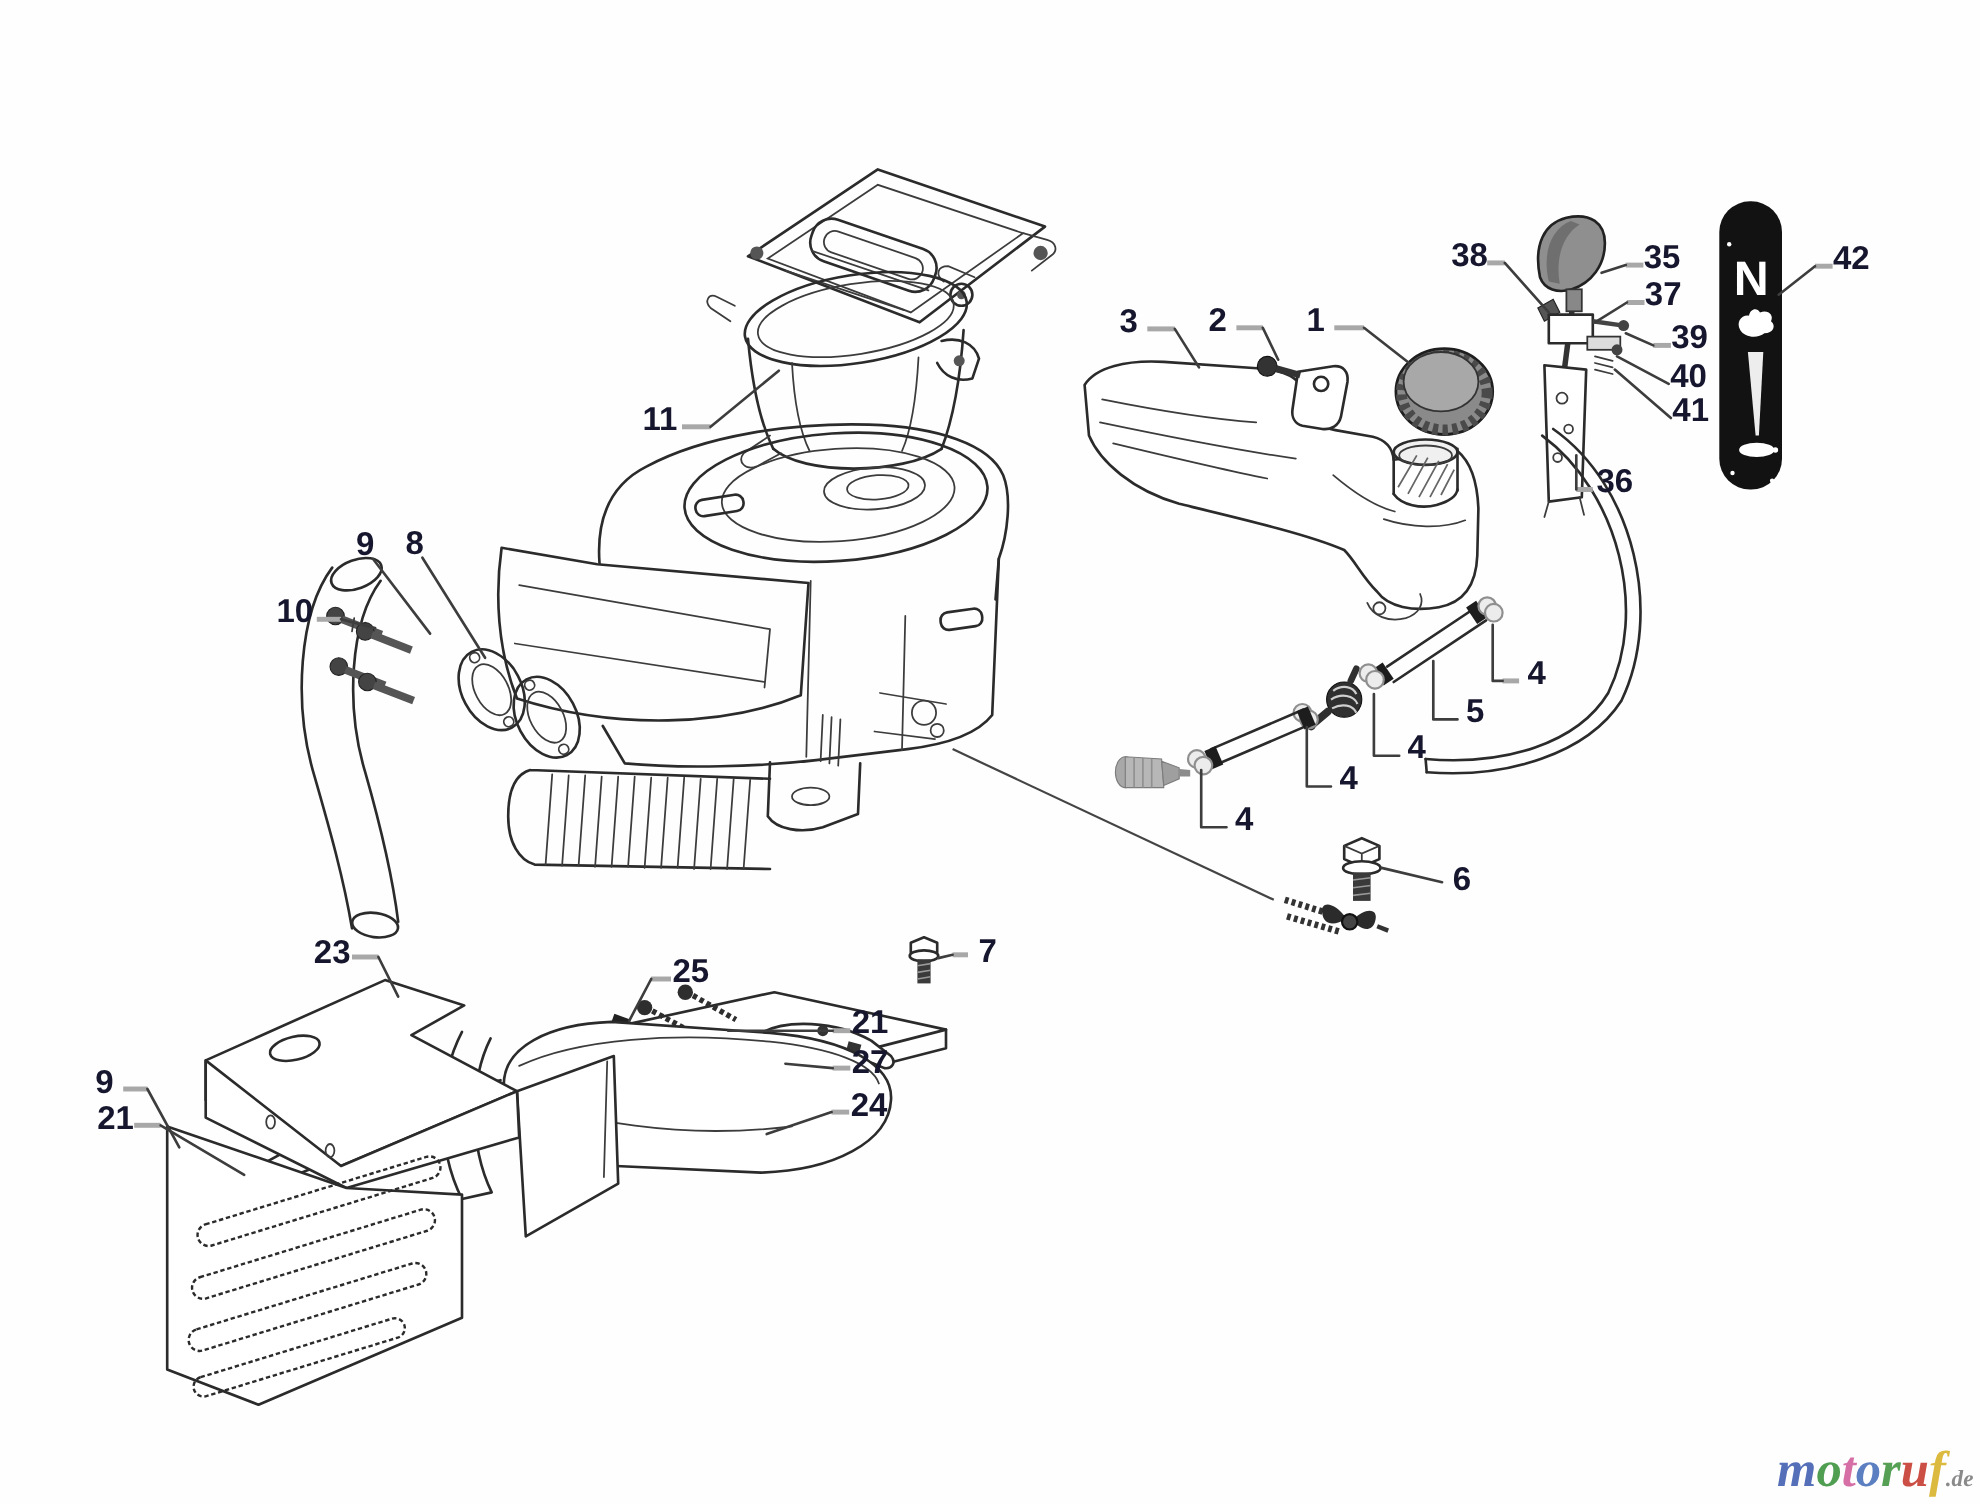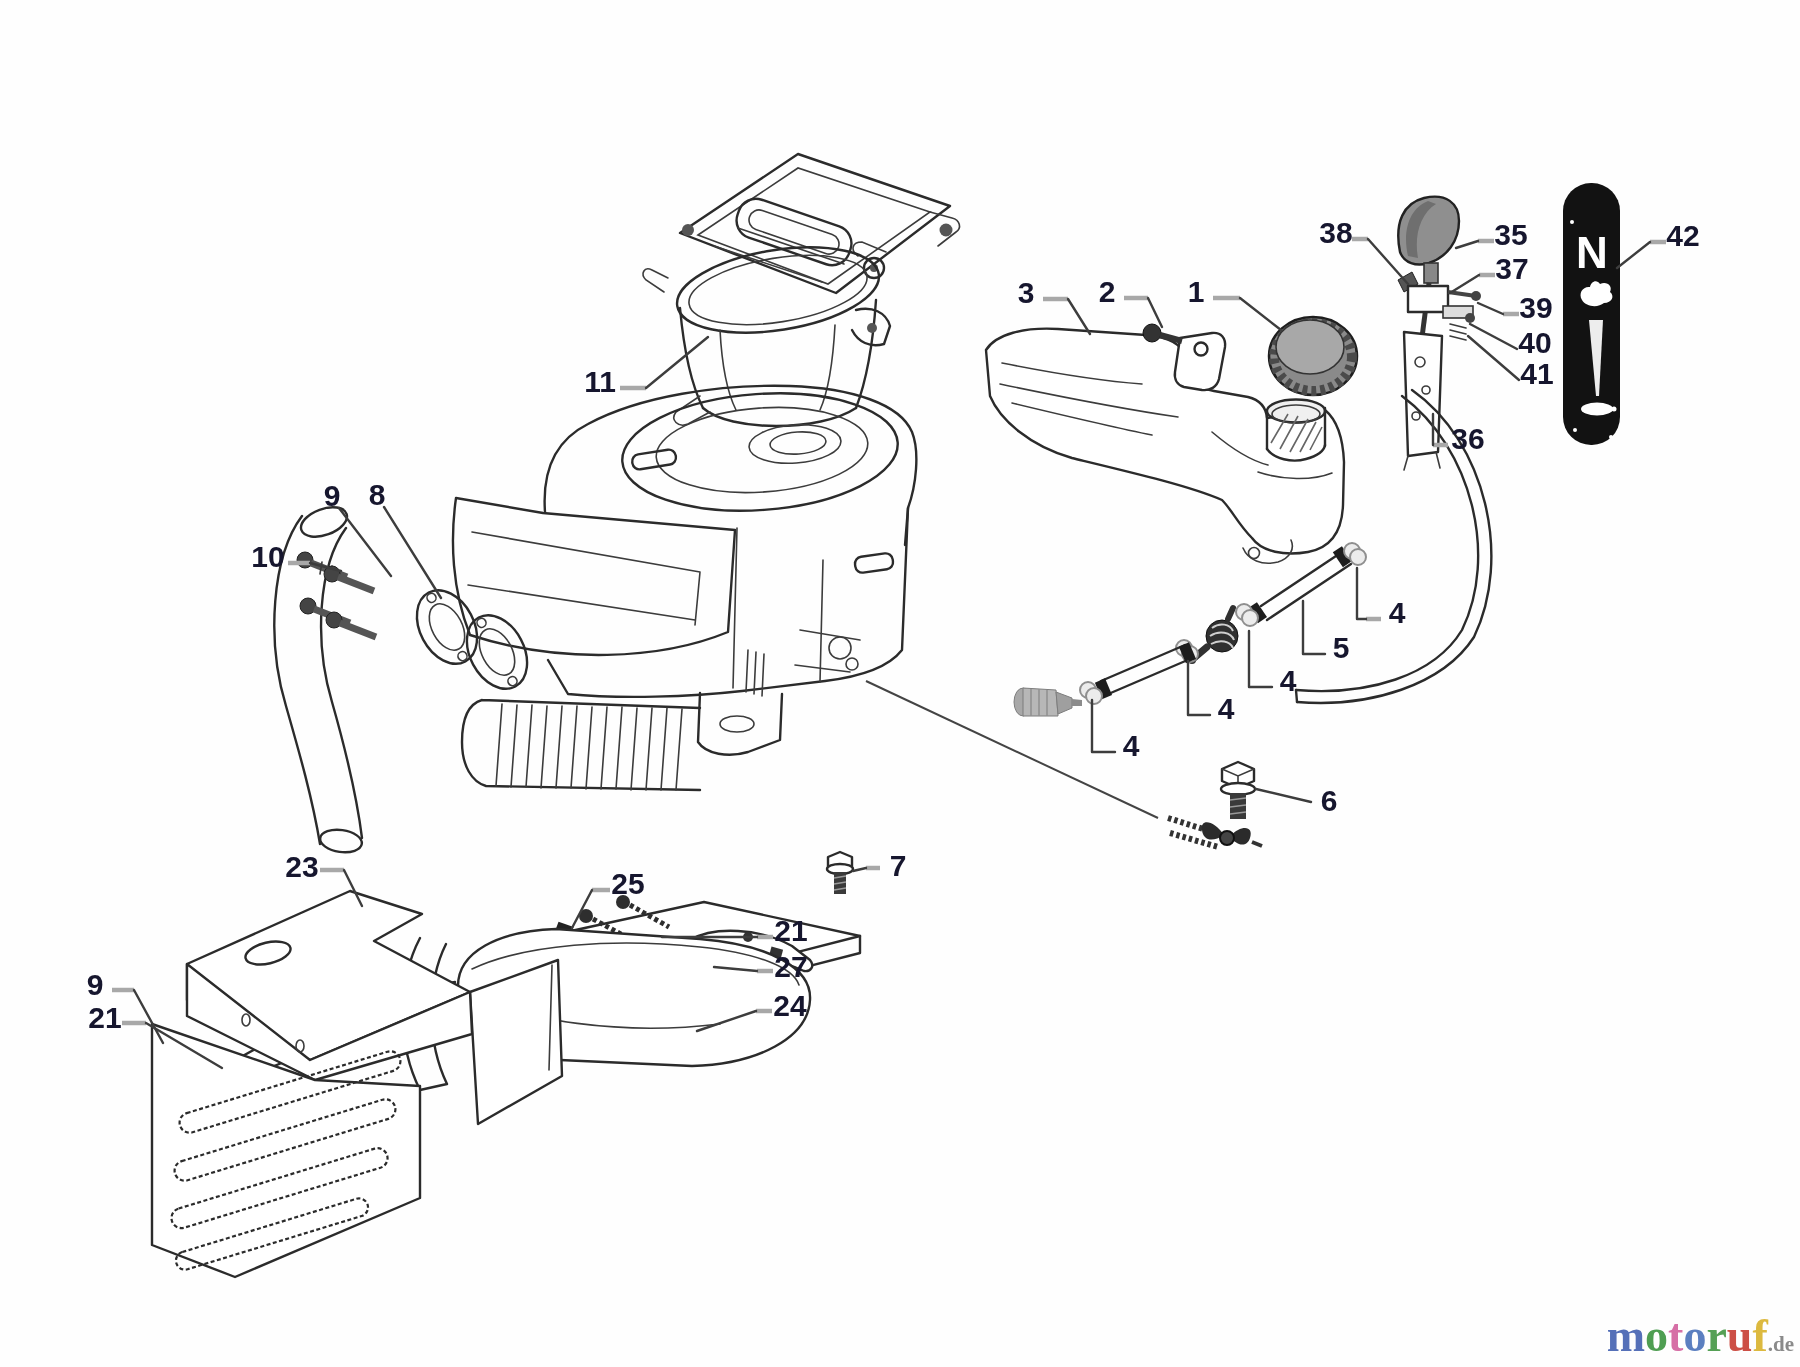--- a/index.html
+++ b/index.html
@@ -6,21 +6,21 @@
   #stage{position:relative;width:1800px;height:1367px;background:#fefefe;overflow:hidden;
          font-family:"Liberation Sans", sans-serif;}
   svg{position:absolute;left:0;top:0;}
   .ln{fill:none;stroke:#2b2b2b;stroke-width:2.4;stroke-linecap:round;stroke-linejoin:round;}
   .lnthin{fill:none;stroke:#3c3c3c;stroke-width:1.6;stroke-linecap:round;}
   .white{fill:#ffffff;stroke:#2b2b2b;stroke-width:2.4;stroke-linejoin:round;}
   .callout-num{font:bold 30px "Liberation Sans", sans-serif;fill:#16162e;text-anchor:middle;}
   .lead-line{fill:none;stroke:#3d3d3d;stroke-width:2.4;stroke-linecap:round;stroke-linejoin:round;}
   .lead-gray{fill:none;stroke:#a8a8a8;stroke-width:4.5;stroke-linecap:butt;}
   #watermark{position:absolute;right:6px;bottom:8px;white-space:nowrap;
-             font-family:"Liberation Serif", serif;font-weight:600;font-size:46px;line-height:1;}
+             font-family:"Liberation Serif", serif;font-weight:600;font-size:46px;line-height:1;font-style:italic;}
   #watermark .suffix{font-size:21px;font-weight:600;}
 </style>
 </head>
 <body>
 
 <div id="stage">
 <svg id="diagram-svg" width="1800" height="1367" viewBox="0 0 1800 1367">
 
   <g>
     <path class="ln" d="M680 233 L798 154 L950 206 L836 293 Z"></path>

